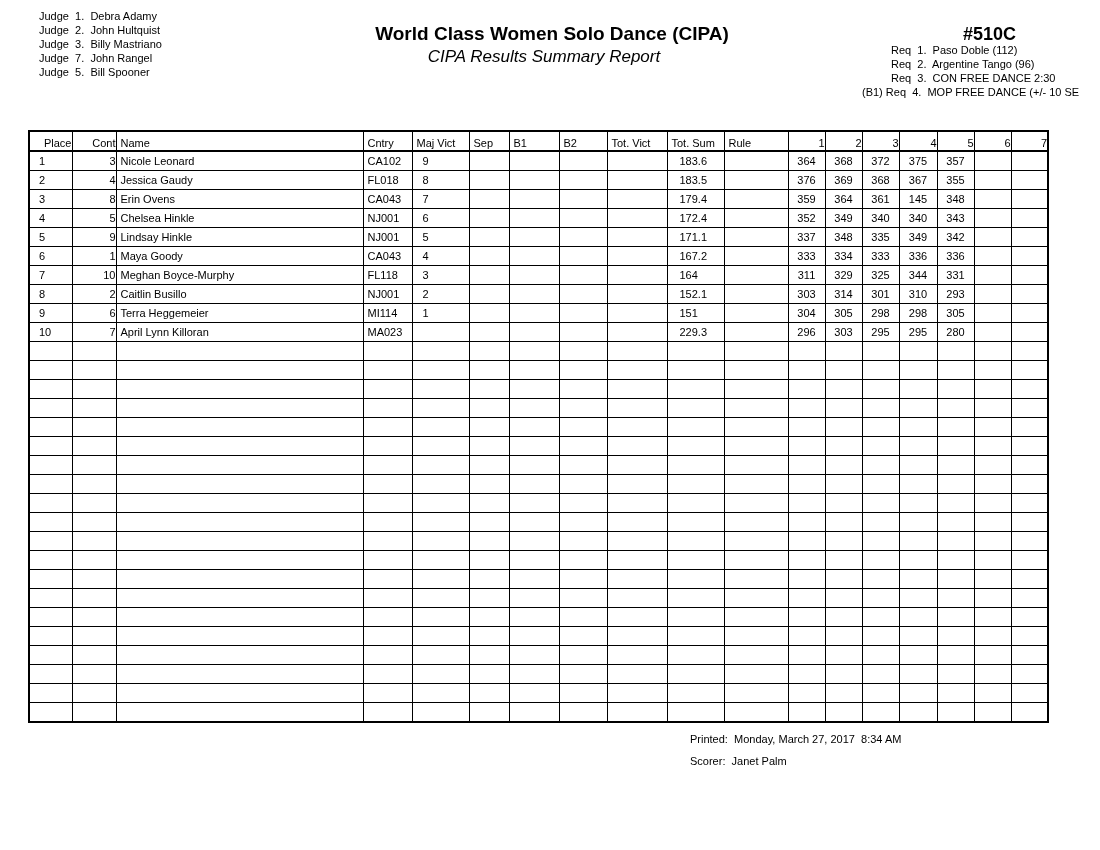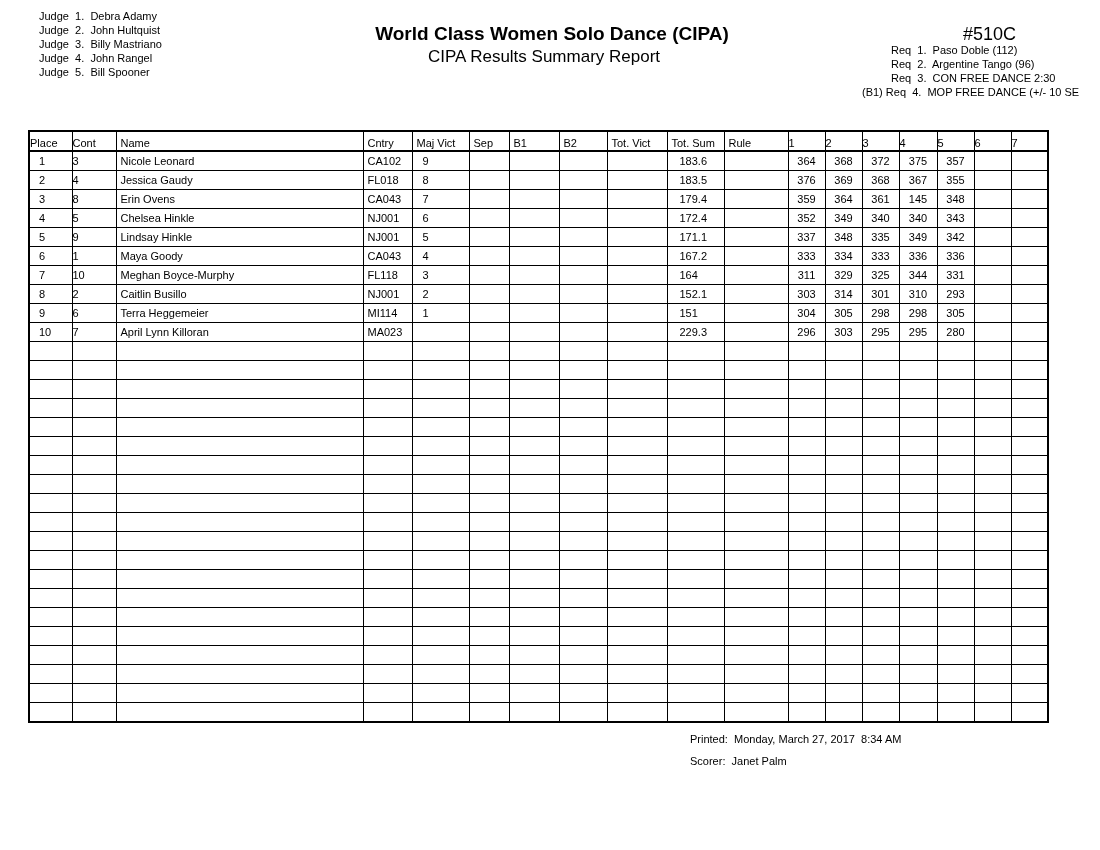--- a/index.html
+++ b/index.html
@@ -4,48 +4,48 @@
 <style>
   html, body { margin:0; padding:0; background:#ffffff; }
   body { width:1100px; height:850px; position:relative; overflow:hidden;
          font-family:"Liberation Sans", sans-serif; color:#000; }
   .judges { position:absolute; left:39px; top:9px; font-size:11px; line-height:14px; }
   .judges div { white-space:pre; }
   .center-head { position:absolute; left:300px; top:22px; width:500px; text-align:center; }
   .title1 { font-size:18px; font-weight:bold; line-height:22px; letter-spacing:-0.3px; margin-left:4px; }
   .title2 { font-size:15px; line-height:19px; margin-left:-12px; }
   .title3 { font-size:19px; font-weight:bold; line-height:24px; margin-left:4px; }
-  .title4 { font-size:17px; line-height:22px; margin-left:-12px; }
-  .event-code { position:absolute; left:963px; top:24px; font-size:18px; font-weight:normal; }
+  .title4 { font-size:17px; line-height:22px; margin-left:-12px;font-style:italic; }
+  .event-code { position:absolute; left:963px; top:24px; font-size:18px; font-weight:bold; }
   .reqs { position:absolute; left:862px; top:43px; font-size:11px; line-height:14px; }
   .reqs div { white-space:pre; }
   .reqs .req-indent { padding-left:29px; }
 
   table.results { position:absolute; left:28px; top:130px; border-collapse:collapse;
                   table-layout:fixed; font-size:11px; }
   table.results th, table.results td { border:1px solid #000; height:18px; padding:0 0 0 4px;
                   white-space:nowrap; overflow:hidden; font-weight:normal; text-align:left; }
   table.results thead th { border-bottom:2px solid #000; height:17px; vertical-align:bottom; padding-bottom:1px; }
-  table.results .c { text-align:left; padding-left:0; }
+  table.results .c { text-align:right; padding-left:0; }
   table.results .num { padding-left:12px; }
   table.results .score { text-align:center; padding-left:0; }
   table.results tbody tr:last-child td { border-bottom:2px solid #000; }
   table.results { border:2px solid #000; }
 
   .footer { position:absolute; left:690px; top:728px; font-size:11px; line-height:22px; }
   .footer div { white-space:pre; }
 </style>
 </head>
 <body>
 
 <div class="judges">
   <div><span>Judge  1.</span>  <span>Debra Adamy</span></div>
   <div><span>Judge  2.</span>  <span>John Hultquist</span></div>
   <div><span>Judge  3.</span>  <span>Billy Mastriano</span></div>
-  <div><span>Judge  4.</span>  <span>John Rangel</span></div>
+  <div><span>Judge  7.</span>  <span>John Rangel</span></div>
   <div><span>Judge  5.</span>  <span>Bill Spooner</span></div>
 </div>
 
 <div class="center-head">
   <div class="title3">World Class Women Solo Dance (CIPA)</div>
   <div class="title4">CIPA Results Summary Report</div>
 </div>
 
 <div class="event-code">#510C</div>
 

